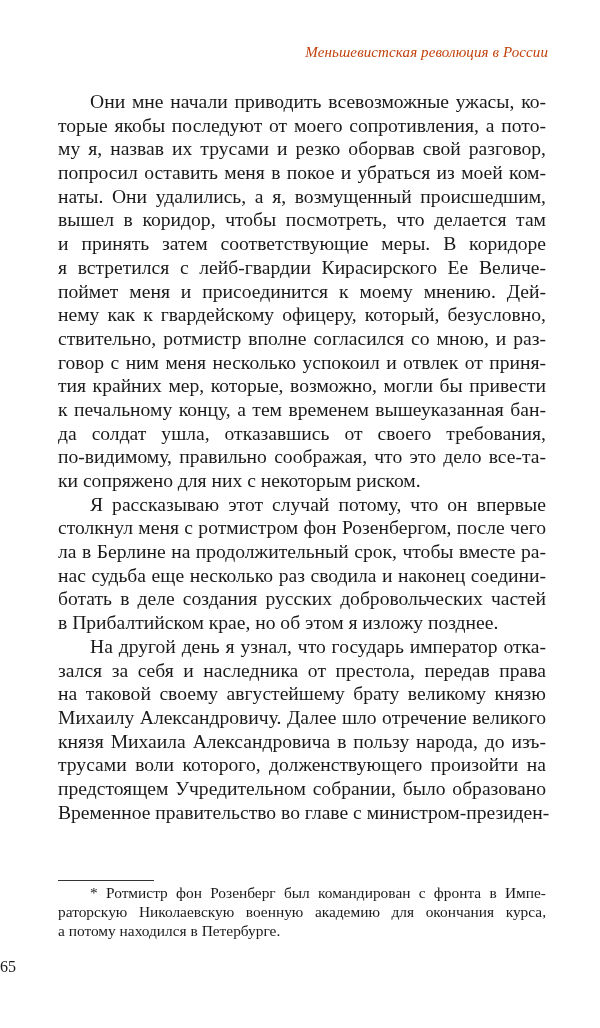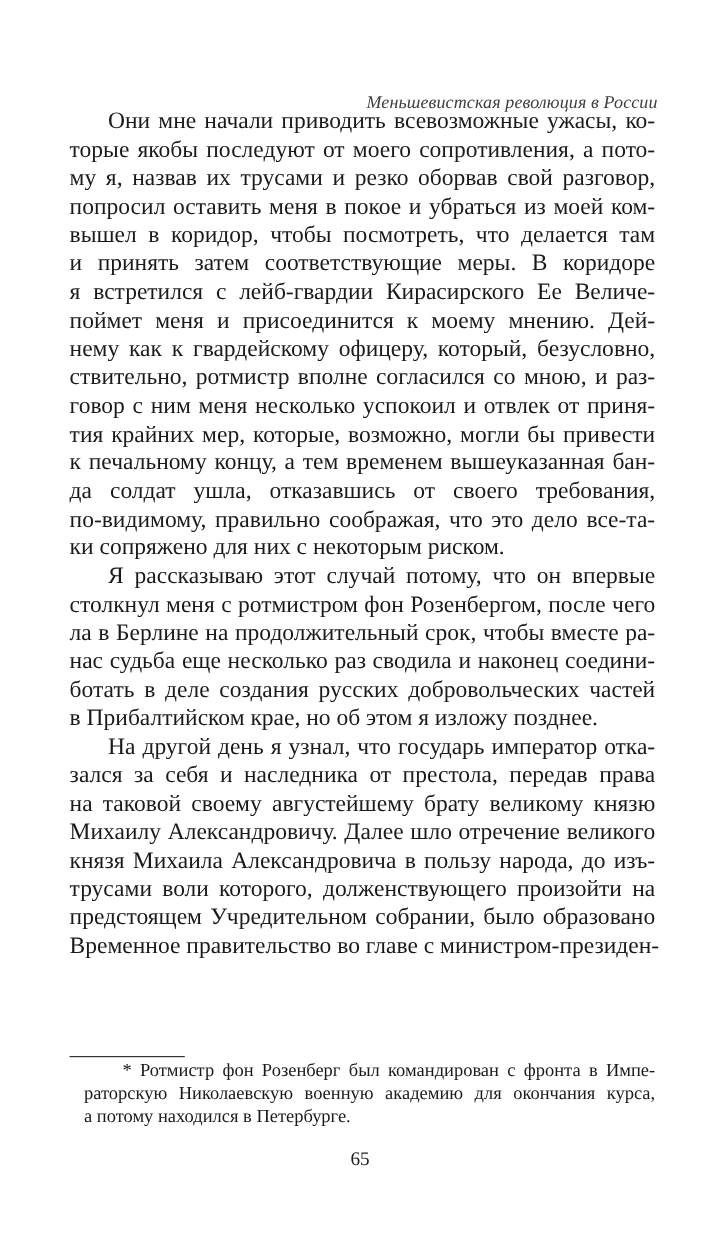--- a/index.html
+++ b/index.html
@@ -15,22 +15,21 @@
       color: #1a1a1a;
       font-family: "Liberation Serif", "DejaVu Serif", serif;
     }
     .running-head {
       position: absolute;
       top: 44px;
       right: 52px;
       font-style: italic;
       font-size: 15px;
       letter-spacing: 0.1px;
-      color: #404040;
-      margin-top: 34px;
+      color: #c2410c;
     }
     .body-text {
       position: absolute;
       top: 90px;
       left: 58px;
       width: 488px;
     }
     .line {
       display: block;
       height: 23.7px;
@@ -61,45 +60,44 @@
       width: 488px;
     }
     .fline {
       display: block;
       height: 19px;
       line-height: 19px;
       font-size: 15.4px;
       white-space: nowrap;
       text-align: justify;
       text-align-last: justify;
-      margin-left: 12px;
     }
     .fline.last { text-align-last: left; }
     .fline.indent { padding-left: 32px; }
     .page-number {
       position: absolute;
       top: 958px;
       left: 0;
       width: 600px;
-      text-align: center;
       font-size: 16px;
     }
   </style>
 </head>
 <body>
 
 <div class="running-head">Меньшевистская революция в России</div>
 
 <div class="body-text">
 
   <div>
     <span class="line indent">Они мне начали приводить всевозможные ужасы, ко-</span>
     <span class="line">торые якобы последуют от моего сопротивления, а пото-</span>
     <span class="line">му я, назвав их трусами и резко оборвав свой разговор,</span>
     <span class="line">попросил оставить меня в покое и убраться из моей ком-</span>
+    <span class="line">наты. Они удалились, а я, возмущенный происшедшим,</span>
     <span class="line">вышел в коридор, чтобы посмотреть, что делается там</span>
     <span class="line">и принять затем соответствующие меры. В коридоре</span>
     <span class="line">я встретился с лейб-гвардии Кирасирского Ее Величе-</span>
     <span class="line">поймет меня и присоединится к моему мнению. Дей-</span>
     <span class="line">нему как к гвардейскому офицеру, который, безусловно,</span>
     <span class="line">ствительно, ротмистр вполне согласился со мною, и раз-</span>
     <span class="line">говор с ним меня несколько успокоил и отвлек от приня-</span>
     <span class="line">тия крайних мер, которые, возможно, могли бы привести</span>
     <span class="line">к печальному концу, а тем временем вышеуказанная бан-</span>
     <span class="line">да солдат ушла, отказавшись от своего требования,</span>

